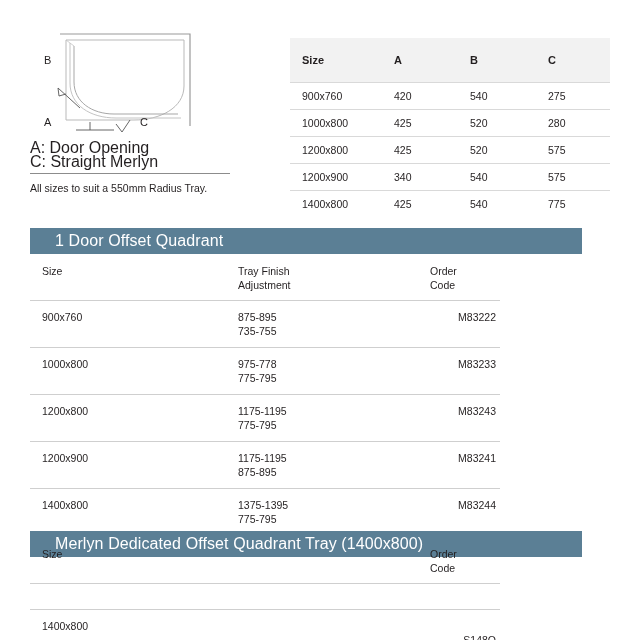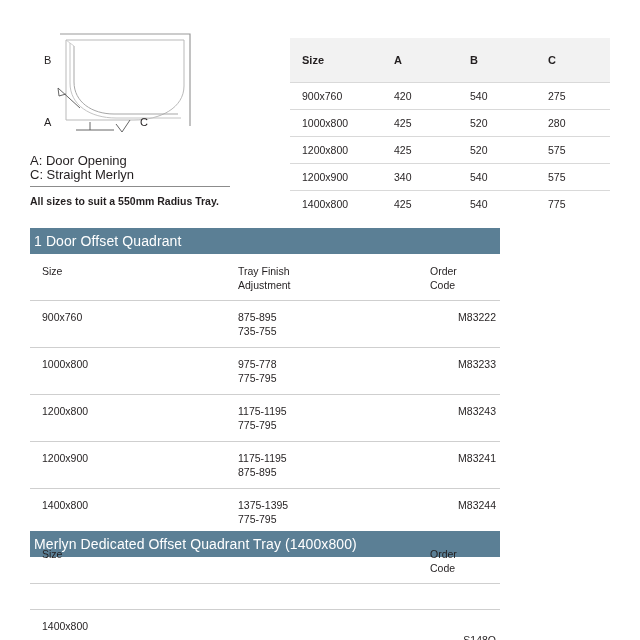--- a/index.html
+++ b/index.html
@@ -24,36 +24,36 @@
     position: absolute;
     left: 30px;
     top: 26px;
     width: 230px;
   }
   .diagram-svg-wrap {
     width: 200px;
     height: 112px;
   }
   .legend {
-    margin-top: 16px;
-    font-size: 13px;
+    margin-top: 3px;
+    font-size: 16px;
     line-height: 13.5px;
     color: #231f20;
   }
   .legend div { white-space: nowrap; }
   .legend-rule {
     margin-top: 5px;
     width: 200px;
     height: 1px;
     background: #8c8c8c;
   }
   .radius-note {
     margin-top: 8px;
     font-size: 10.5px;
-    font-weight: bold;
+    font-weight: normal;
     color: #231f20;
   }
 
   
   .dim-table {
     position: absolute;
     left: 290px;
     top: 38px;
     width: 320px;
     border-collapse: collapse;
@@ -79,27 +79,27 @@
     font-size: 10.5px;
     color: #231f20;
     white-space: nowrap;
   }
   .dim-table tbody tr:first-child td { border-top: 1px solid #d9d9d9; }
 
   
   .section-bar {
     position: absolute;
     left: 30px;
-    width: 470px;
+    width: 552px;
     height: 26px;
     background: #5b7f95;
     color: #ffffff;
-    font-size: 14px;
+    font-size: 16px;
     line-height: 26px;
-    padding-left: 4px;
+    padding-left: 25px;
     letter-spacing: 0.1px;
   }
   #bar-quadrant { top: 228px; }
   #bar-tray { top: 531px; }
 
   
   .order-table {
     position: absolute;
     left: 30px;
     width: 470px;

